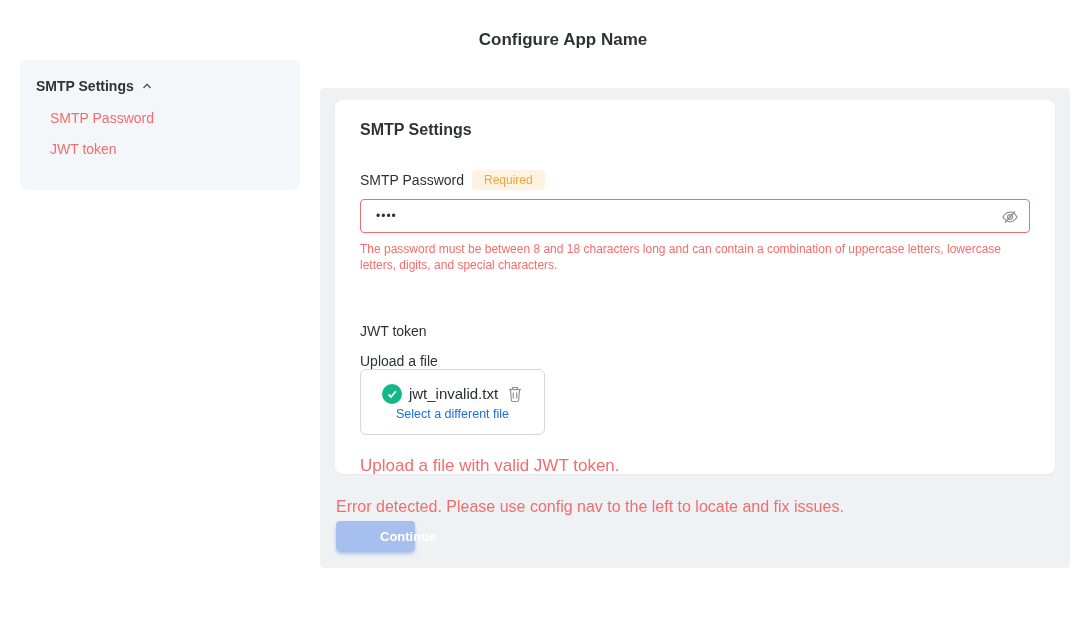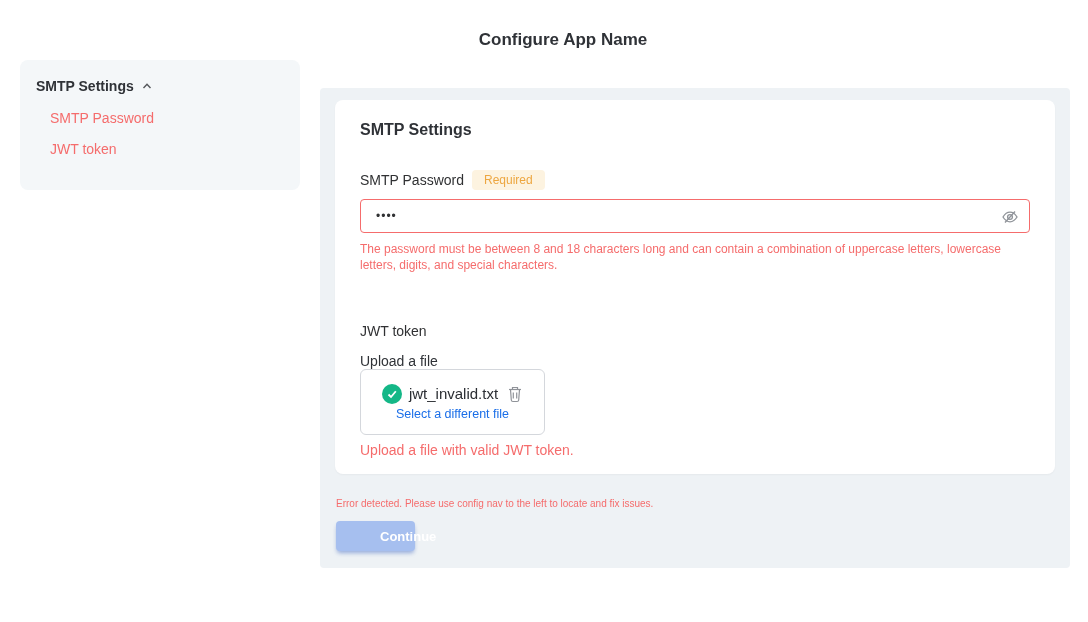--- a/index.html
+++ b/index.html
@@ -84,24 +84,24 @@
   .check-circle {
     width: 20px; height: 20px; border-radius: 50%;
     background: #14b787; display: flex; align-items: center; justify-content: center;
     flex: 0 0 auto;
   }
   .file-name { font-size: 15px; color: #2b2e33; }
   .trash-icon { cursor: pointer; margin-left: 2px; display: flex; }
   .change-link {
     font-size: 12.5px; color: #1a6ee8; cursor: pointer;
   }
-  .upload-error { margin-top: 7px; font-size: 14px; color: #f56c6c; }
+  .upload-error { margin-top: 21px; font-size: 17px; color: #f56c6c; }
   .panel-error {
     position: absolute; left: 16px; top: 410px;
-    font-size: 10px; color: #f56c6c;
+    font-size: 16px; color: #f56c6c;
   }
   .continue-btn {
     position: absolute; left: 16px; top: 433px;
     width: 79px; height: 30px;
     background: #a6bfef; border: none; border-radius: 4px;
     color: #ffffff; font-size: 13px; font-weight: bold;
     font-family: "Liberation Sans", sans-serif;
     box-shadow: 0 3px 4px -1px rgba(100, 132, 205, 0.65);
     cursor: not-allowed;
     padding-left: 44px;

